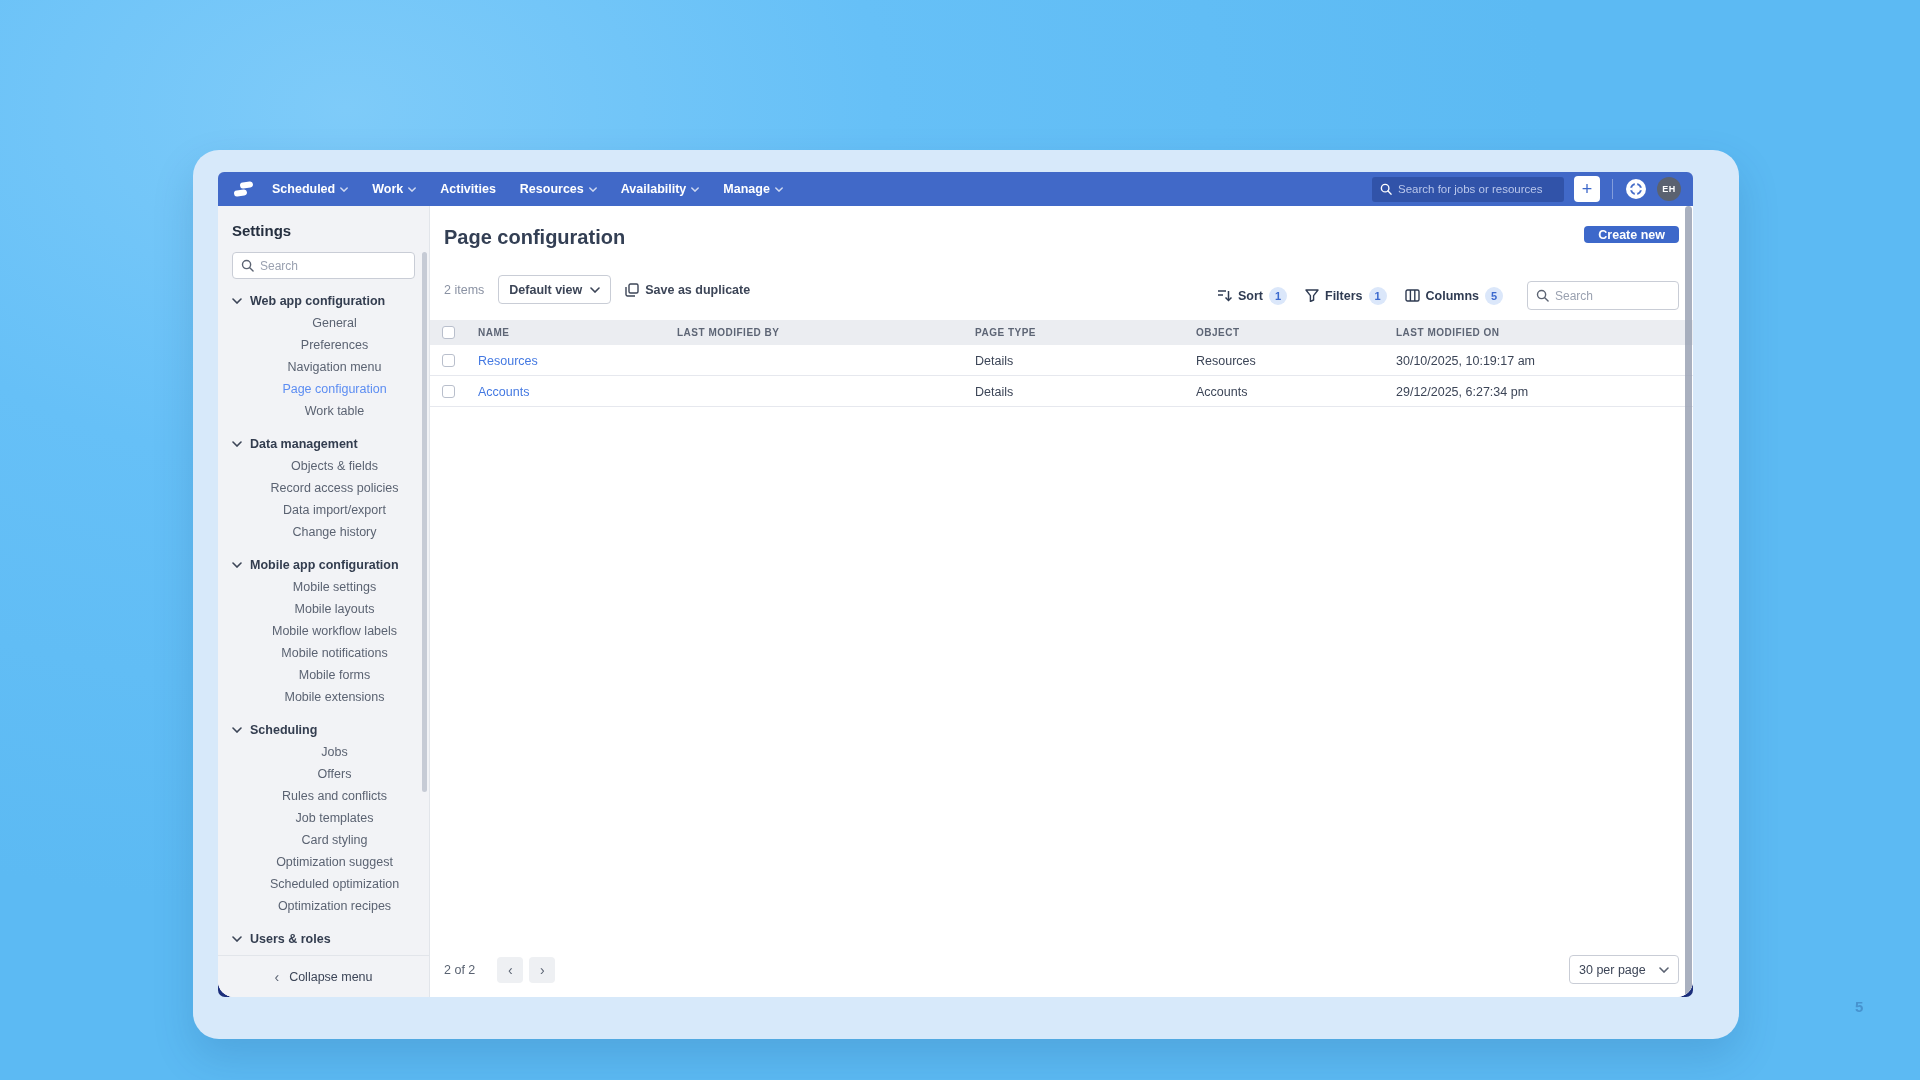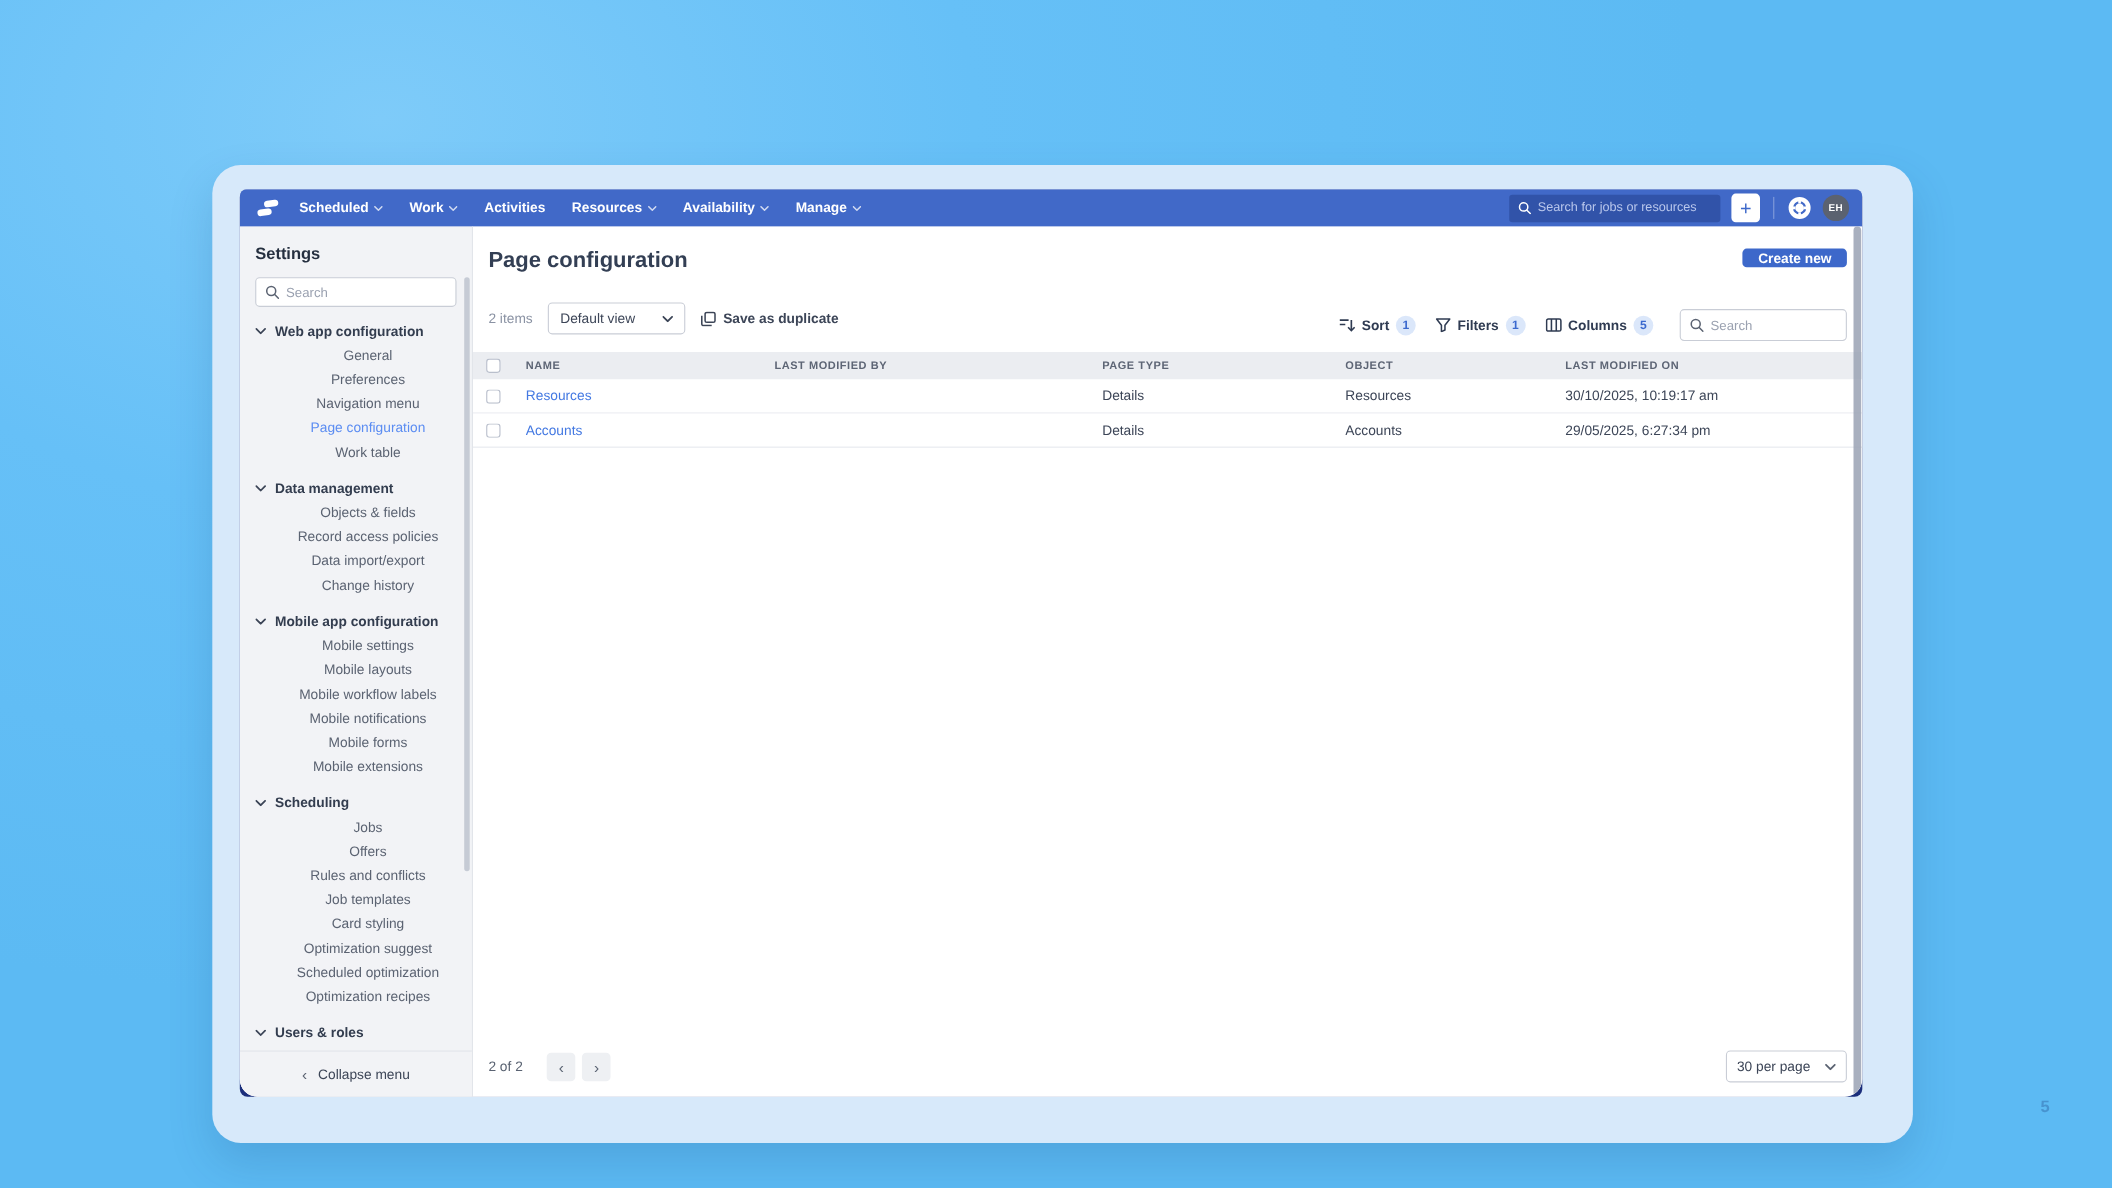--- a/index.html
+++ b/index.html
@@ -49,38 +49,38 @@
 
   
   .main { flex:1; background:#fff; display:flex; flex-direction:column; position:relative; min-width:0; }
   .main-header { padding:20px 14px 0 14px; position:relative; }
   .page-title { font-size:20px; font-weight:700; color:#333f54; }
   .page-subtitle { font-size:12.5px; color:#5a6372; margin-top:5px; }
   .create-btn { position:absolute; right:14px; top:20px; height:17px; padding:0 14px; background:#3d68ca; color:#fff; border:none; border-radius:4px; font-size:12.5px; font-weight:600; cursor:pointer; font-family:inherit; }
 
   .toolbar { margin:20px 14px 0 14px; display:flex; align-items:center; }
   .items-count { font-size:12.5px; color:#8a92a3; margin-right:14px; }
-  .view-btn { height:29px; border:1px solid #c9cdd6; background:#fff; border-radius:4px; display:flex; align-items:center; gap:25px; padding:0 10px; font-size:12.5px; font-weight:400; color:#3c4557; cursor:pointer; }
+  .view-btn { height:29px; border:1px solid #c9cdd6; background:#fff; border-radius:4px; display:flex; align-items:center; gap:8px; padding:0 10px; font-size:12.5px; font-weight:700; color:#3c4557; cursor:pointer; }
   .dup-btn { display:flex; align-items:center; gap:6px; font-size:12.5px; font-weight:600; color:#3c4557; margin-left:14px; cursor:pointer; }
   .toolbar-right { margin-left:auto; display:flex; align-items:center; gap:18px;margin-top:12px; }
   .tb-tool { display:flex; align-items:center; gap:6px; font-size:12.5px; font-weight:700; color:#2f3b52; cursor:pointer; }
   .badge { min-width:18px; height:18px; border-radius:9px; background:#dbe7fa; color:#3b69ce; font-size:11px; font-weight:700; display:flex; align-items:center; justify-content:center; padding:0 5px; }
   .tb-search { width:152px; height:29px; border:1px solid #c9cdd6; border-radius:4px; display:flex; align-items:center; gap:6px; padding:0 8px; margin-left:6px; background:#fff; }
   .tb-search input { border:none; outline:none; font-size:12px; color:#3e4759; width:100%; font-family:inherit; }
   .tb-search input::placeholder { color:#9aa1b0; }
 
   
   .table { margin-top:10px; }
   .t-row { display:flex; align-items:center; }
   .t-head { background:#ebedf1; height:25px; }
   .t-head .cell { font-size:10px; font-weight:700; color:#5d6575; letter-spacing:.5px; }
   .t-body-row { height:31px; border-bottom:1px solid #e6e8ee; background:#fff; }
   .cell { padding-right:8px; overflow:hidden; white-space:nowrap; }
   .col-check { width:48px; padding-left:12px; display:flex; align-items:center; }
-  .col-name { width:226px; }
+  .col-name { width:199px; }
   .col-lmb { width:298px; }
   .col-type { width:221px; }
   .col-obj { width:200px; }
   .col-date { flex:1; }
   .checkbox { width:13px; height:13px; border:1px solid #b9bfcc; border-radius:3px; background:#fff; cursor:pointer; }
   .cell-text { font-size:12.5px; color:#3c4557; }
   .cell-link { font-size:12.5px; color:#4479e2; cursor:pointer; }
 
   .spacer { flex:1; }
 
@@ -380,21 +380,21 @@
                   <div class="cell col-date"><span class="cell-text">30/10/2025, 10:19:17 am</span></div>
                 </div>
                 <div class="t-row t-body-row">
                   <div class="col-check cell">
                     <span class="checkbox"></span>
                   </div>
                   <div class="cell col-name"><span class="cell-link">Accounts</span></div>
                   <div class="cell col-lmb"><span class="cell-text"></span></div>
                   <div class="cell col-type"><span class="cell-text">Details</span></div>
                   <div class="cell col-obj"><span class="cell-text">Accounts</span></div>
-                  <div class="cell col-date"><span class="cell-text">29/05/2025, 6:27:34 pm</span></div>
+                  <div class="cell col-date"><span class="cell-text">29/12/2025, 6:27:34 pm</span></div>
                 </div>
               </div>
           </div>
 
           <div class="spacer"></div>
 
           <div class="main-footer">
             <span class="page-count">2 of 2</span>
             <button class="pg-btn">‹</button>
             <button class="pg-btn">›</button>

